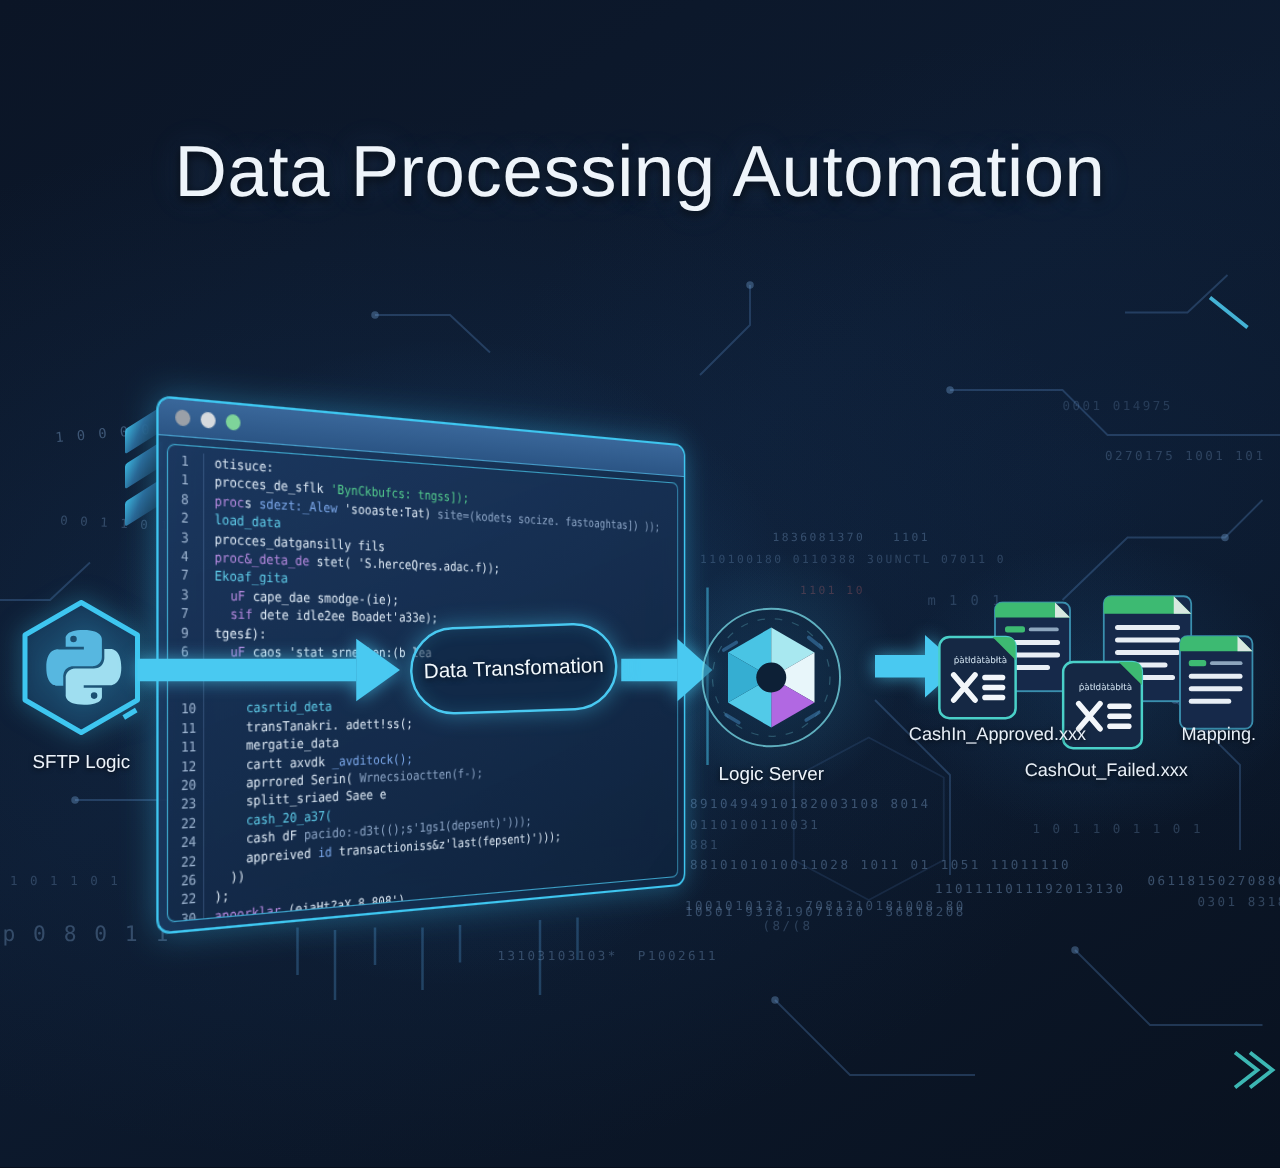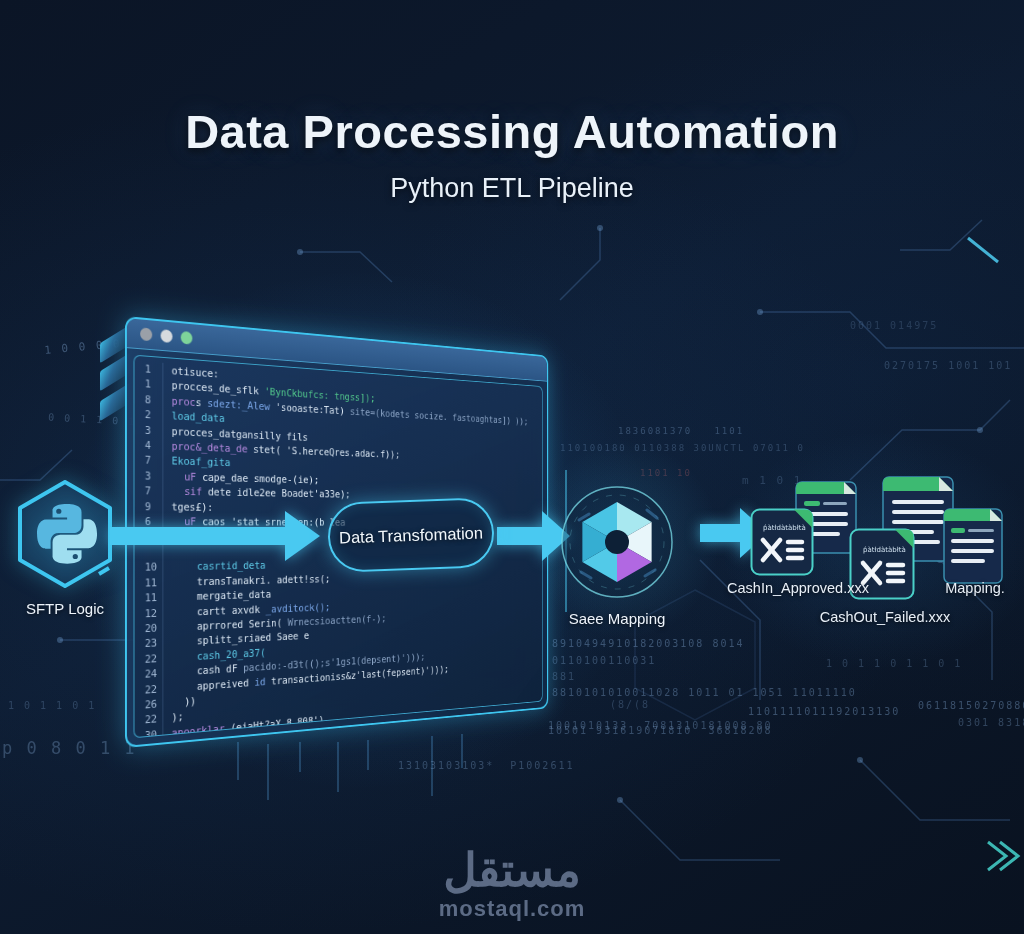--- a/index.html
+++ b/index.html
@@ -20,21 +20,21 @@
     letter-spacing:2px;white-space:pre;}
   .glow{position:absolute;z-index:2;pointer-events:none;border-radius:50%;}
   .glow-editor{left:60px;top:260px;width:600px;height:540px;
     background:radial-gradient(ellipse,rgba(40,140,220,.22),transparent 68%);}
   .glow-logic{left:530px;top:440px;width:190px;height:200px;
     background:radial-gradient(ellipse,rgba(60,170,220,.20),transparent 70%);}
   .glow-files{left:720px;top:430px;width:320px;height:240px;
     background:radial-gradient(ellipse,rgba(50,130,200,.15),transparent 70%);}
   
   .hdr{position:absolute;left:0;right:0;top:104px;text-align:center;z-index:3;}
-  .title{color:var(--ink);font-size:47px;font-weight:700;letter-spacing:.5px;
+  .title{color:var(--ink);font-size:58px;font-weight:400;letter-spacing:.5px;
     text-shadow:0 3px 8px rgba(0,0,0,.65),0 0 26px rgba(130,185,255,.18);text-align:center;}
   .subtitle{margin-top:14px;color:#e9f1f9;font-size:27px;font-weight:400;
     text-shadow:0 2px 6px rgba(0,0,0,.6);}
   
   .sftp{position:absolute;left:10px;top:478px;width:110px;z-index:6;text-align:center;}
   .sftp svg{filter:drop-shadow(0 0 10px rgba(62,198,240,.55));}
   .node-label{color:#eef4fb;font-size:15px;font-weight:500;margin-top:4px;
     text-shadow:0 1px 4px rgba(0,0,0,.7);}
   
   .editor{position:absolute;left:125px;top:316px;width:545px;height:432px;z-index:5;
@@ -145,34 +145,33 @@
       <div class="bin" style="left: 552px; top: 671px; opacity: 0.3; font-size: 10px;">881</div>
       <div class="bin" style="left: 552px; top: 687px; opacity: 0.38; font-size: 10px;">8810101010011028 1011 01 1051 11011110</div>
       <div class="bin" style="left: 748px; top: 706px; opacity: 0.4; font-size: 10px;">1101111011192013130</div>
       <div class="bin" style="left: 548px; top: 720px; opacity: 0.36; font-size: 10px;">1001010133  7081310181008 80</div>
       <div class="bin" style="left: 548px; top: 725px; opacity: 0.36; font-size: 10px;">10501 931619071810  36818208</div>
       <div class="bin" style="left: 618px; top: 426px; opacity: 0.34; font-size: 9px;">1836081370   1101</div>
       <div class="bin" style="left: 560px; top: 443px; opacity: 0.28; font-size: 9px;">110100180 0110388 30UNCTL 07011 0</div>
       <div class="bin" style="left: 918px; top: 700px; opacity: 0.4; font-size: 10px;">0611815027088010</div>
       <div class="bin" style="left: 958px; top: 717px; opacity: 0.33; font-size: 10px;">0301 831818</div>
       <div class="bin" style="left: 398px; top: 760px; opacity: 0.34; font-size: 10px;">13103103103*  P1002611</div>
-      <div class="bin" style="left: 610px; top: 699px; opacity: 0.28; font-size: 10px;">(8/(8</div>
+      <div class="bin" style="left: 610px; top: 736px; opacity: 0.28; font-size: 10px;">(8/(8</div>
       <div class="bin" style="left: 884px; top: 360px; opacity: 0.28; font-size: 10px;">0270175 1001 101</div>
       <div class="bin" style="left: 640px; top: 468px; opacity: 0.45; font-size: 9px; color: rgb(138, 78, 88);">1101 10</div>
       <div class="bin" style="left: 826px; top: 658px; opacity: 0.27; font-size: 10px;">1 0 1 1 0 1 1 0 1</div>
       <div class="bin" style="left: 742px; top: 474px; opacity: 0.25; font-size: 11px;">m 1 0 1</div>
       <div class="bin" style="left: 850px; top: 320px; opacity: 0.22; font-size: 10px;">0001 014975</div>
     </div>
   <div class="glow glow-editor"></div>
   <div class="glow glow-logic"></div>
   <div class="glow glow-files"></div>
 
   <div class="hdr">
     <div class="title">Data Processing Automation</div>
-    <div class="subtitle">Python ETL Pipeline</div>
   </div>
 
   <div class="sftp">
     <svg width="104" height="114" viewBox="0 0 104 114">
       <polygon points="52,4 97,30 97,82 52,108 7,82 7,30" fill="rgba(20,50,90,.4)" stroke="#3ec6f0" stroke-width="4" stroke-linejoin="round"></polygon>
       <path d="M86 96 l10 -6" stroke="#3ec6f0" stroke-width="4"></path>
       <g transform="translate(24,26) scale(0.235)">
         <path fill="#57b7e0" fill-rule="evenodd" d="M126.9.07c-64.8 0-60.8 28.1-60.8 28.1l.07 29.1h61.9v8.7H41.6S.14 61.4.14 126.8c0 65.4 36.2 63.1 36.2 63.1h21.6v-30.4s-1.2-36.2 35.6-36.2h61.4s34.5.6 34.5-33.3V34S194.7.07 126.9.07zM92.8 19.7a11.1 11.1 0 0 1 11.1 11.1 11.1 11.1 0 0 1-11.1 11.1 11.1 11.1 0 0 1-11.1-11.1 11.1 11.1 0 0 1 11.1-11.1z"></path>
         <path fill="#9fdef0" fill-rule="evenodd" d="M128.8 254.1c64.8 0 60.8-28.1 60.8-28.1l-.07-29.1H127.6v-8.7h86.4s41.5 4.7 41.5-60.7c0-65.4-36.2-63.1-36.2-63.1h-21.6v30.4s1.2 36.2-35.6 36.2h-61.4s-34.5-.6-34.5 33.3v56s-5.2 33.9 62.5 33.9zm34.1-19.6a11.1 11.1 0 0 1-11.1-11.1 11.1 11.1 0 0 1 11.1-11.1 11.1 11.1 0 0 1 11.1 11.1 11.1 11.1 0 0 1-11.1 11.1z"></path>
       </g>
@@ -328,21 +327,21 @@
       <g>
         <polygon points="62,62 27.4,42 62,22" fill="#49c4e4"></polygon>
         <polygon points="62,62 62,22 96.6,42" fill="#a8e8f0"></polygon>
         <polygon points="62,62 96.6,42 96.6,82" fill="#e8f6fa"></polygon>
         <polygon points="62,62 96.6,82 62,102" fill="#b168e2"></polygon>
         <polygon points="62,62 62,102 27.4,82" fill="#52cae8"></polygon>
         <polygon points="62,62 27.4,82 27.4,42" fill="#35aed2"></polygon>
       </g>
       <circle cx="62" cy="62" r="12" fill="#0d2036"></circle>
     </svg>
-    <div class="node-label">Saee Mapping</div>
+    <div class="node-label">Logic Server</div>
   </div>
 
   <div class="file back" style="left:795px;top:481px">
     <svg width="62" height="73" viewBox="0 0 62 73">
       <rect x="1" y="1" width="60" height="71" rx="6" fill="#16294a" stroke="#3a8fae" stroke-width="1.5"></rect>
       <path d="M1 7 q0-6 6-6 h42 l12 12 h-60 z" fill="#3dba72"></path>
       <path d="M49 1 l12 12 h-12 z" fill="#d8e8e0"></path>
       <rect x="9" y="20" width="16" height="5" rx="2" fill="#3dba72"></rect>
       <rect x="28" y="21" width="24" height="3" rx="1.5" fill="#8da5bd"></rect>
       <rect x="9" y="31" width="44" height="4" rx="2" fill="#e8eef5"></rect>
@@ -399,18 +398,14 @@
         <line x1="39" y1="37" x2="54" y2="37"></line>
           <line x1="39" y1="45" x2="54" y2="45"></line>
         <line x1="39" y1="53" x2="54" y2="53"></line>
       </g>
     </svg>
   </div>
   <div class="file-label" style="left:718px;top:580px;width:160px">CashIn_Approved.xxx</div>
   <div class="file-label" style="left:805px;top:609px;width:160px">CashOut_Failed.xxx</div>
   <div class="file-label" style="left:930px;top:580px;width:90px">Mapping.</div>
 
-  <div class="watermark">
-    <div class="wm-ar">مستقل</div>
-    <div class="wm-dom">mostaql.com</div>
-  </div>
 
 </div>
 
 </body></html>

